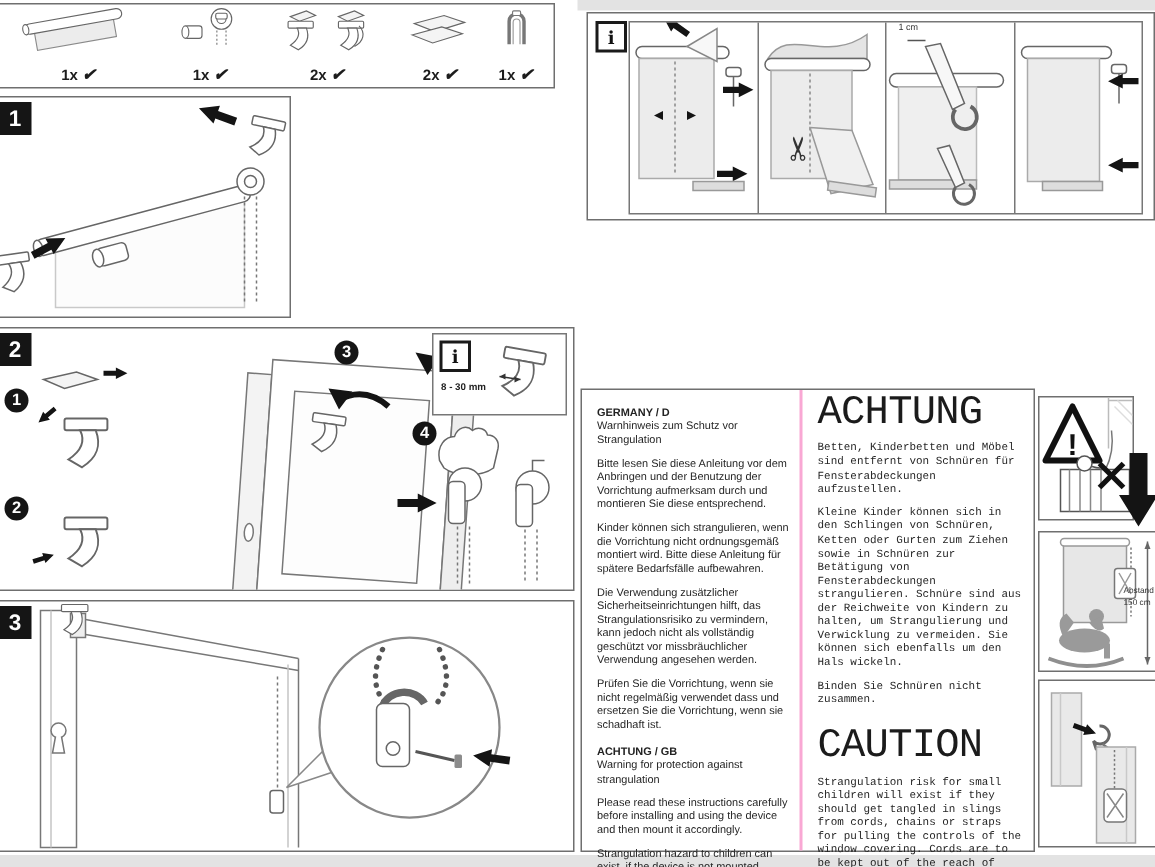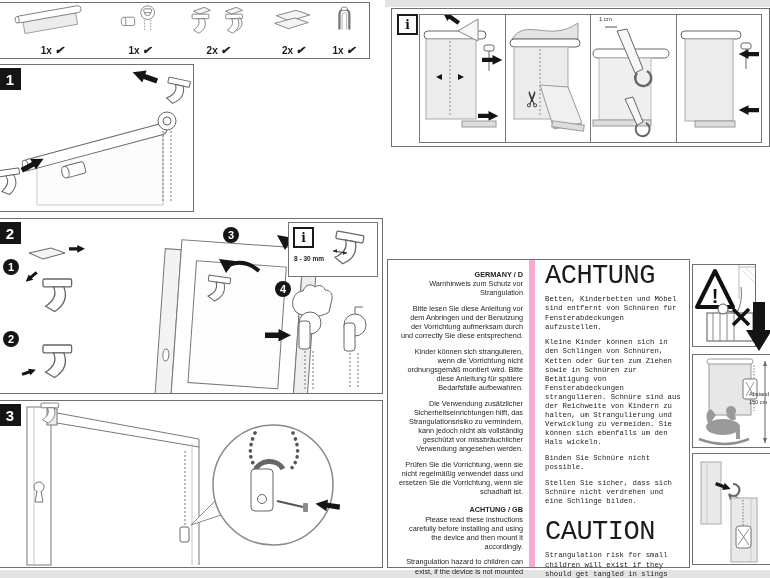--- a/index.html
+++ b/index.html
@@ -14,21 +14,21 @@
   .numcircle{position:absolute;width:16px;height:16px;border-radius:50%;background:#151515;color:#fff;
              display:flex;align-items:center;justify-content:center;font-size:11px;font-weight:bold;}
   .i-icon{position:absolute;width:17px;height:17px;border:2px solid #1a1a1a;background:#fff;
           display:flex;align-items:center;justify-content:center;
           font-family:"DejaVu Serif",serif;font-weight:bold;font-size:12px;color:#111;}
   .part-row{display:flex;align-items:flex-end;height:100%;padding:2px 6px;box-sizing:border-box;}
   .part{position:relative;display:flex;flex-direction:column;align-items:center;justify-content:flex-end;height:100%;}
   .part-qty{font-size:10px;font-weight:bold;color:#1c1c1c;line-height:1;margin-top:11px;}
   .check{font-style:italic;font-size:11px;}
   .warnbox{display:flex;}
-  .warn-left{width:147px;box-sizing:border-box;padding:10px 6px 0 10px;border-right:6px solid #f9a8d4;text-align:right;}
+  .warn-left{width:147px;box-sizing:border-box;padding:10px 6px 0 10px;border-right:2px solid #f9a8d4;}
   .warn-right{flex:1;box-sizing:border-box;padding:2px 8px 0 10px;font-family:Liberation Mono, monospace;}
   .warn-left h4,.warn-right h4{margin:0;font-size:7.3px;line-height:1.25;}
   .sub{font-size:7.3px;line-height:1.25;margin:0 0 7px;}
   .warn-left p,.warn-right p{font-size:7.3px;line-height:1.25;margin:0 0 6.5px;color:#262626;}
   .bigtitle{font-size:27px;font-weight:400;letter-spacing:-0.5px;margin:0 0 5px;color:#1b1b1b;line-height:1.05;}
   .eng{margin-top:9px;}
   .caution-block{margin-top:12px;}
   .dist{font-size:5.5px;line-height:1.3;color:#333;}
   svg{display:block;}
   .art{position:absolute;left:0;top:0;}
@@ -273,37 +273,37 @@
           <rect x="18" y="106" width="40" height="6" fill="#ddd" stroke="#999"></rect>
         </svg>
       </div>
     </div>
   </div>
 
   <div class="panel warnbox" style="left:387px;top:259px;width:303px;height:309px">
     <div class="warn-left">
       <h4>GERMANY / D</h4>
       <p class="sub">Warnhinweis zum Schutz vor Strangulation</p>
-      <p>Bitte lesen Sie diese Anleitung vor dem Anbringen und der Benutzung der Vorrichtung aufmerksam durch und correctly Sie diese entsprechend.</p>
+      <p>Bitte lesen Sie diese Anleitung vor dem Anbringen und der Benutzung der Vorrichtung aufmerksam durch und montieren Sie diese entsprechend.</p>
       <p>Kinder können sich strangulieren, wenn die Vorrichtung nicht ordnungsgemäß montiert wird. Bitte diese Anleitung für spätere Bedarfsfälle aufbewahren.</p>
       <p>Die Verwendung zusätzlicher Sicherheitseinrichtungen hilft, das Strangulationsrisiko zu vermindern, kann jedoch nicht als vollständig geschützt vor missbräuchlicher Verwendung angesehen werden.</p>
       <p>Prüfen Sie die Vorrichtung, wenn sie nicht regelmäßig verwendet dass und ersetzen Sie die Vorrichtung, wenn sie schadhaft ist.</p>
       <div class="eng">
         <h4>ACHTUNG / GB</h4>
+        <p class="sub">Warning for protection against strangulation</p>
         <p>Please read these instructions carefully before installing and using the device and then mount it accordingly.</p>
         <p>Strangulation hazard to children can exist, if the device is not mounted correctly. Please keep these instructions for possible later use.</p>
 
       </div>
     </div>
     <div class="warn-right">
       <h2 class="bigtitle">ACHTUNG</h2>
       <p>Betten, Kinderbetten und Möbel sind entfernt von Schnüren für Fensterabdeckungen aufzustellen.</p>
       <p>Kleine Kinder können sich in den Schlingen von Schnüren, Ketten oder Gurten zum Ziehen sowie in Schnüren zur Betätigung von Fensterabdeckungen strangulieren. Schnüre sind aus der Reichweite von Kindern zu halten, um Strangulierung und Verwicklung zu vermeiden. Sie können sich ebenfalls um den Hals wickeln.</p>
-      <p>Binden Sie Schnüre nicht possible.</p>
-      <p>Stellen Sie sicher, dass sich Schnüre nicht verdrehen und eine Schlinge bilden.</p>
+      <p>Binden Sie Schnüren nicht zusammen.</p>
       <div class="caution-block">
         <h2 class="bigtitle">CAUTION</h2>
         <p>Strangulation risk for small children will exist if they should get tangled in slings from cords, chains or straps for pulling the controls of the window covering. Cords are to be kept out of the reach of children, in order to avoid strangulation and entanglement. They could possibly get wrapped around the neck.</p>
         <p>Beds, cribs, and furniture are to be located away from cords for window coverings. Do not tie cords together. Make sure that cords do not twist and create a sling.</p>
       </div>
     </div>
   </div>
 
   <div class="panel" style="left:692px;top:264px;width:64px;height:83px">
     <svg class="art" width="62" height="81" viewBox="0 0 62 81">

